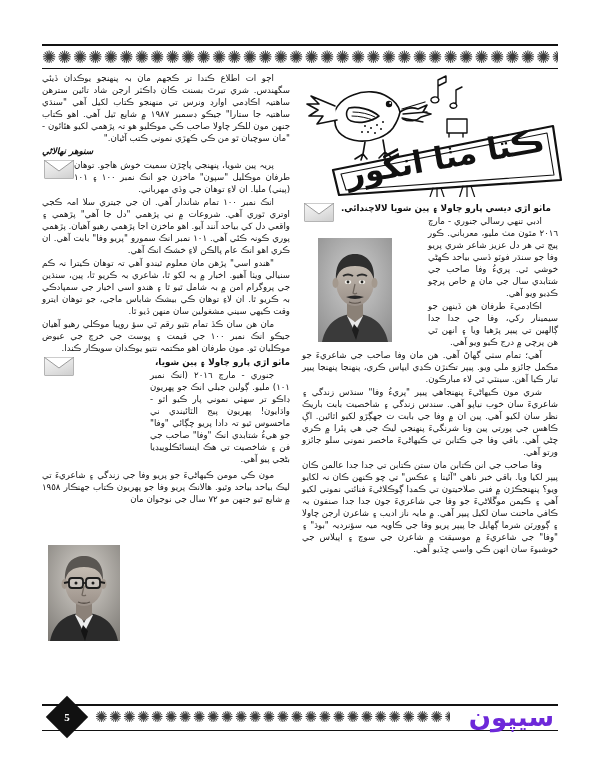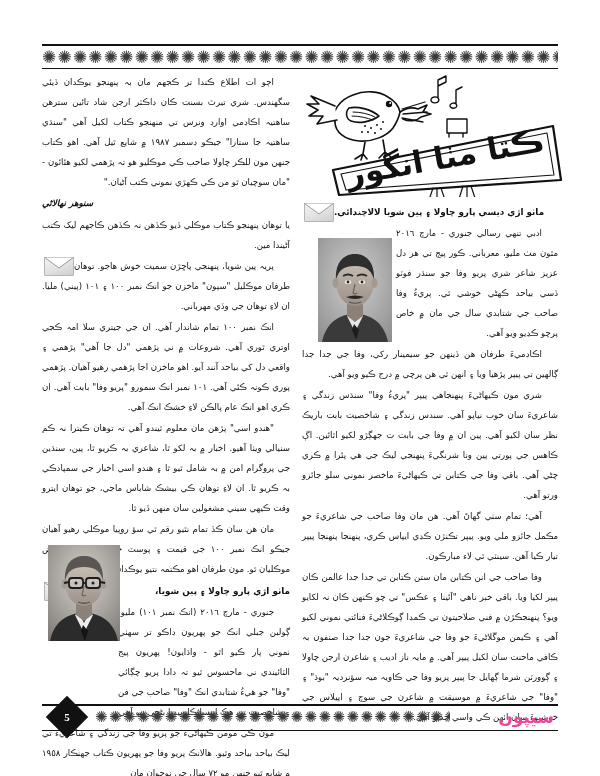--- a/index.html
+++ b/index.html
@@ -45,41 +45,41 @@
     width: 275px; height: 135px;
   }
 
   
   .col {
     position: absolute;
     direction: rtl;
     text-align: justify;
     color: #111;
     font-size: 8.6px;
-    line-height: 20px;
+    line-height: 12px;
   }
   #col-left  { left: 42px;  top: 72px; width: 248px; height: 625px; }
   #col-right { left: 302px; top: 200px; width: 256px; height: 497px; }
 
   .para { margin: 0 0 1px 0; text-indent: 16px; }
   .para.noindent { text-indent: 0; }
   .sig {
     margin: 0 0 2px 0;
     font-weight: bold;
     text-align: left;
     font-size: 8.8px;
     font-style: italic;
   }
   .letter-head {
     font-weight: bold;
     font-size: 8.8px;
     margin: 2px 0 1px 0;
     text-align: right;
   }
-  .letter-head.lead { text-align: left; }
+  .letter-head.lead { text-align: center; }
 
   
   .envelope {
     display: inline-block;
     width: 30px; height: 19px;
     vertical-align: -4px;
     margin: 0 4px;
     position: relative;
     background: linear-gradient(160deg,#f4f4f4 0%,#e2e2e2 55%,#cfcfcf 100%);
     border: 1px solid #b4b4b4;
@@ -131,23 +131,23 @@
     line-height: 30px;
     text-align: center;
     color: #fff;
     font-size: 11px;
     font-weight: bold;
     font-family: "Liberation Serif", serif;
   }
   #mag-name {
     position: absolute;
     right: 46px; top: 3px;
-    font-size: 17px;
+    font-size: 26px;
     font-weight: bold;
-    color: #ec4899;
+    color: #6d28d9;
     direction: rtl;
     line-height: 28px;
   }
   #footer-deco {
     position: absolute;
     left: 95px; right: 150px; top: 5px;
     height: 24px;
     overflow: hidden;
     white-space: nowrap;
     font-size: 15px;
@@ -212,21 +212,20 @@
         <path d="M158 124 L154 137 M162 124 L162 138 M166 124 L170 136" stroke-width="1.2"></path>
       </g>
       <text x="142" y="106" text-anchor="middle" transform="rotate(-10 142 106)" font-family="DejaVu Sans, sans-serif" font-size="31" font-weight="bold" fill="#111" direction="rtl">ڪتا مٺا انگور</text>
     </svg>
   </div>
 
   <div class="col" id="col-left">
 
     <p class="para">اڄو ات اطلاع ڪندا تر ڪجهم مان بہ پنهنجو يوڪدان ڏيئي سگهندس. شري تيرٿ بسنت ڪان ڊاڪٽر ارجن شاد تائين سترهن ساهتيہ اڪاڊمي اوارڊ ونرس تي منهنجو ڪتاب لکيل آهي "سنڌي ساهتيہ جا ستارا" جيڪو ڊسمبر ١٩٨٧ ۾ شايع ٿيل آهي. اهو ڪتاب جنهن مون للڪر چاولا صاحب ڪي موڪليو هو تہ پڙهمي لکيو هئائون - "مان سوچيان ٿو من ڪي ڪهڙي نموني ڪتب آڻيان."</p>
     <p class="sig">سنوهر نهالاڻي</p>
-    <p class="para noindent">يا توهان پنهنجو ڪتاب موڪلي ڏيو ڪڏهن نہ ڪڏهن ڪاجهم ليک ڪتب آڻيندا مين.</p>
 
     <div>
       <span class="envelope env-float-left">
         <span class="env-flap">
           <svg width="30" height="12" viewBox="0 0 30 12">
             <path d="M0 0 L15 11 L30 0 Z" fill="#ffffff" stroke="#9a9a9a" stroke-width="1"></path>
           </svg>
         </span>
       </span>
       <p class="para">پريہ پين شويا، پنهنجي پاڇڙن سميت خوش هاجو. توهان طرفان موڪليل "سپون" ماخزن جو انڪ نمبر ١٠٠ ۽ ١٠١ (پيني) مليا. ان لاءِ توهان جي وڏي مهرباني.</p>
@@ -266,22 +265,22 @@
       </span>
       <p class="letter-head lead">ماٺو اڙي ديسي پارو چاولا ۽ پين شويا لالاچندائي.</p>
     </div>
 
     <div style="min-height:112px;">
       <div style="float:left;width:94px;height:112px;"></div>
       <p class="para">ادبي تنهي رسالي جنوري - مارچ ٢٠١٦ مٿون مٺ مليو، معرباني. ڪور پيڄ تي هر دل عزيز شاعر شري پريو وفا جو سنڌر فوٽو ڏسي بياحد ڪهڻي خوشي ٿي. پريءُ وفا صاحب جي شتابدي سال جي مان ۾ خاص پرچو ڪڍيو ويو آهي.</p>
       <p class="para">اڪاڊميءَ طرفان هن ڏينهن جو سيمينار رکي، وفا جي جدا جدا ڳالهين تي پيپر پڙهيا ويا ۽ انهن ٿي هن پرچي ۾ درج ڪيو ويو آهي.</p>
     </div>
 
+    <p class="para">آهي؛ تمام سٺي گهاڻ آهي. هن مان وفا صاحب جي شاعريءَ جو مڪمل جائزو ملي ويو. پيپر تڪنڙن ڪڍي ايپاس ڪري، پنهنجا پنهنجا پيپر تيار ڪيا آهن. سينٽي ٿي لاء مبارڪون.</p>
     <p class="para">شري مون ڪيهاڻيءَ پنهنجاهي پيپر "پريءُ وفا" سنڌس زندگي ۽ شاعريءَ سان خوب نياپو آهي. سندس زندگي ۽ شاخصيت بابت باريڪ نظر سان لکيو آهي. پين ان ۾ وفا جي بابت ت جهڳڙو لکيو اٿائين. اڳ ڪاهس جي پورتي پين ونا شرنگيءَ پنهنجي ليڪ جي هي پئرا ۾ ڪري چڻي آهي. باقي وفا جي ڪتابن تي ڪيهاڻيءَ ماخصر نموني سلو جائزو ورتو آهي.</p>
-    <p class="para">آهي؛ تمام سٺي گهاڻ آهي. هن مان وفا صاحب جي شاعريءَ جو مڪمل جائزو ملي ويو. پيپر تڪنڙن ڪڍي ايپاس ڪري، پنهنجا پنهنجا پيپر تيار ڪيا آهن. سينٽي ٿي لاء مبارڪون.</p>
     <p class="para">وفا صاحب جي انن ڪتابن مان ستن ڪتابن تي جدا جدا عالمن ڪان پيپر لکيا ويا. باقي خبر ناهي "آئينا ۽ عڪس" تي چو ڪنهن ڪان نہ لکايو ويو؟ پنهنجڪڙن ۾ فني صلاحيتون تي ڪمڊا ڳوڪلاڻيءَ فنائتي نموني لکيو آهي ۽ ڪيمن موڱلاڻيءَ جو وفا جي شاعريءَ جون جدا جدا صنفون بہ ڪافي ماحنت سان لکيل پيپر آهي. ۾ مايہ ناز اديب ۽ شاعرن ارجن چاولا ۽ ڳوورٽن شرما ڳهايل جا پيپر پريو وفا جي ڪاويہ ميہ سؤنرديہ "بوڌ" ۽ "وفا" جي شاعريءَ ۾ موسيقت ۾ شاعرن جي سوچ ۽ اپيلاس جي خوشبوءَ سان انهن ڪي واسي ڇڏيو آهي.</p>
   </div>
 
   <div class="photo" id="photo-top">
     <svg viewBox="0 0 74 104" preserveAspectRatio="none">
       <defs>
         <radialGradient id="bgT" cx="50%" cy="40%" r="75%">
           <stop offset="0%" stop-color="#cfcfcf"></stop>
             <stop offset="100%" stop-color="#8e8e8e"></stop>
         </radialGradient>

